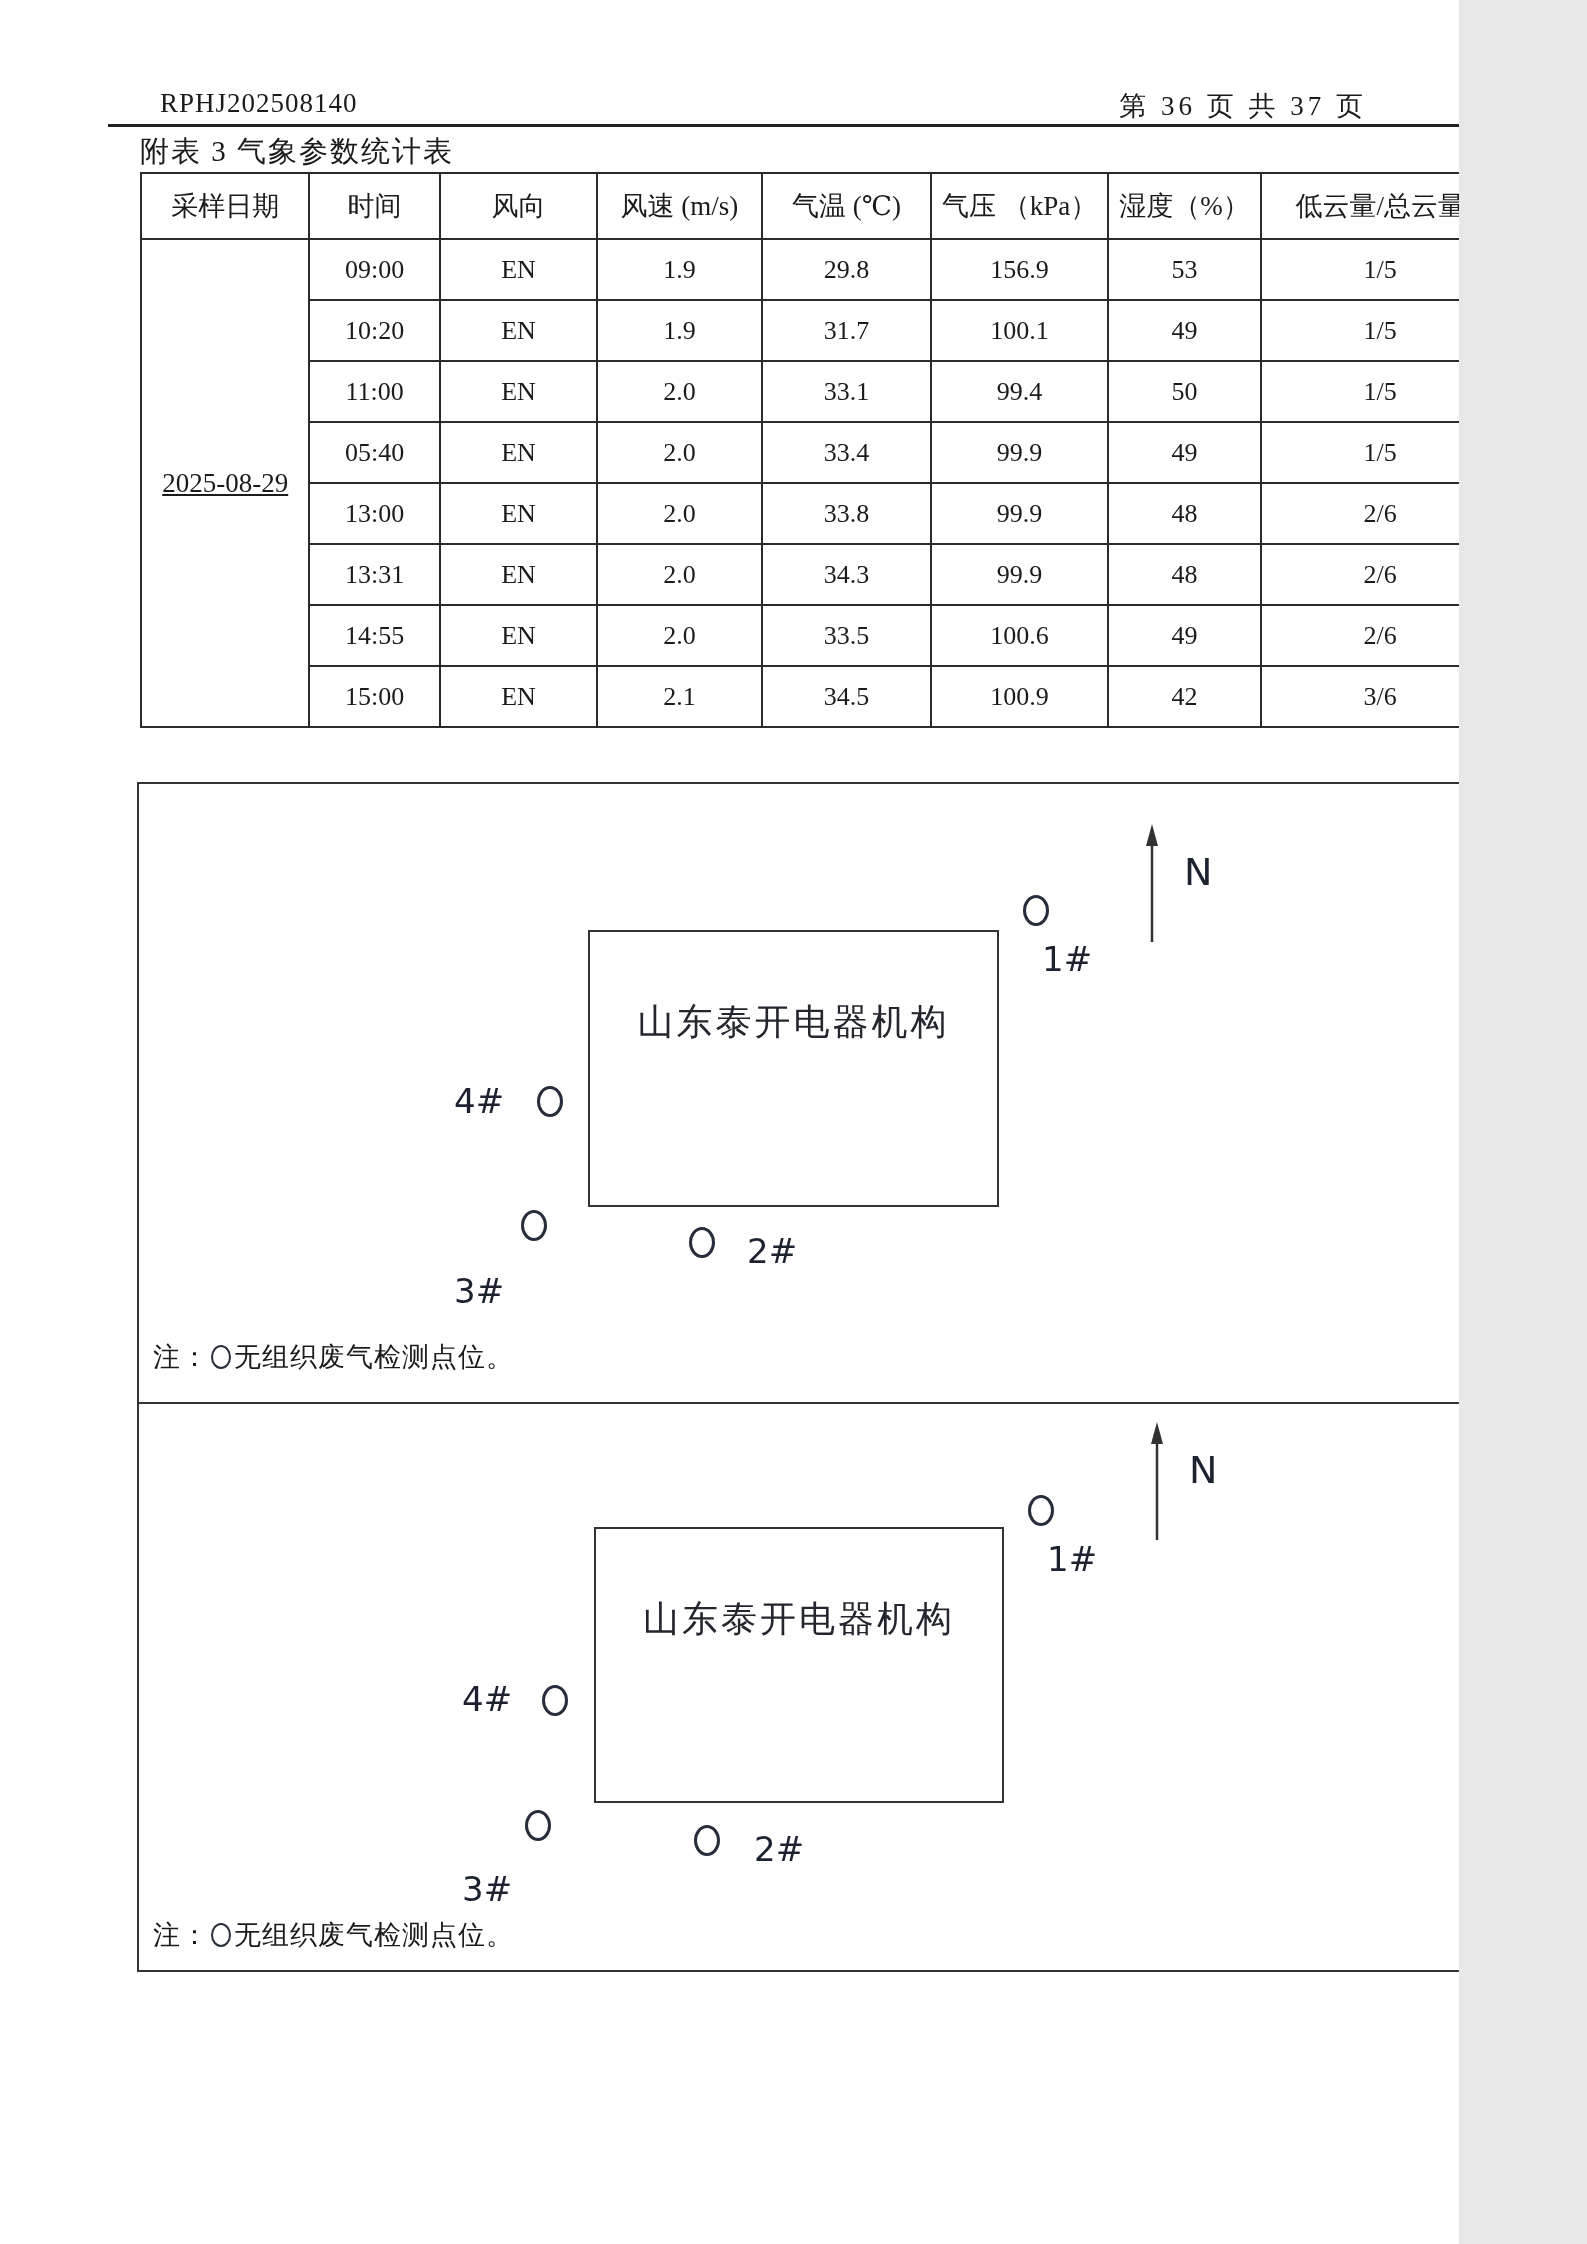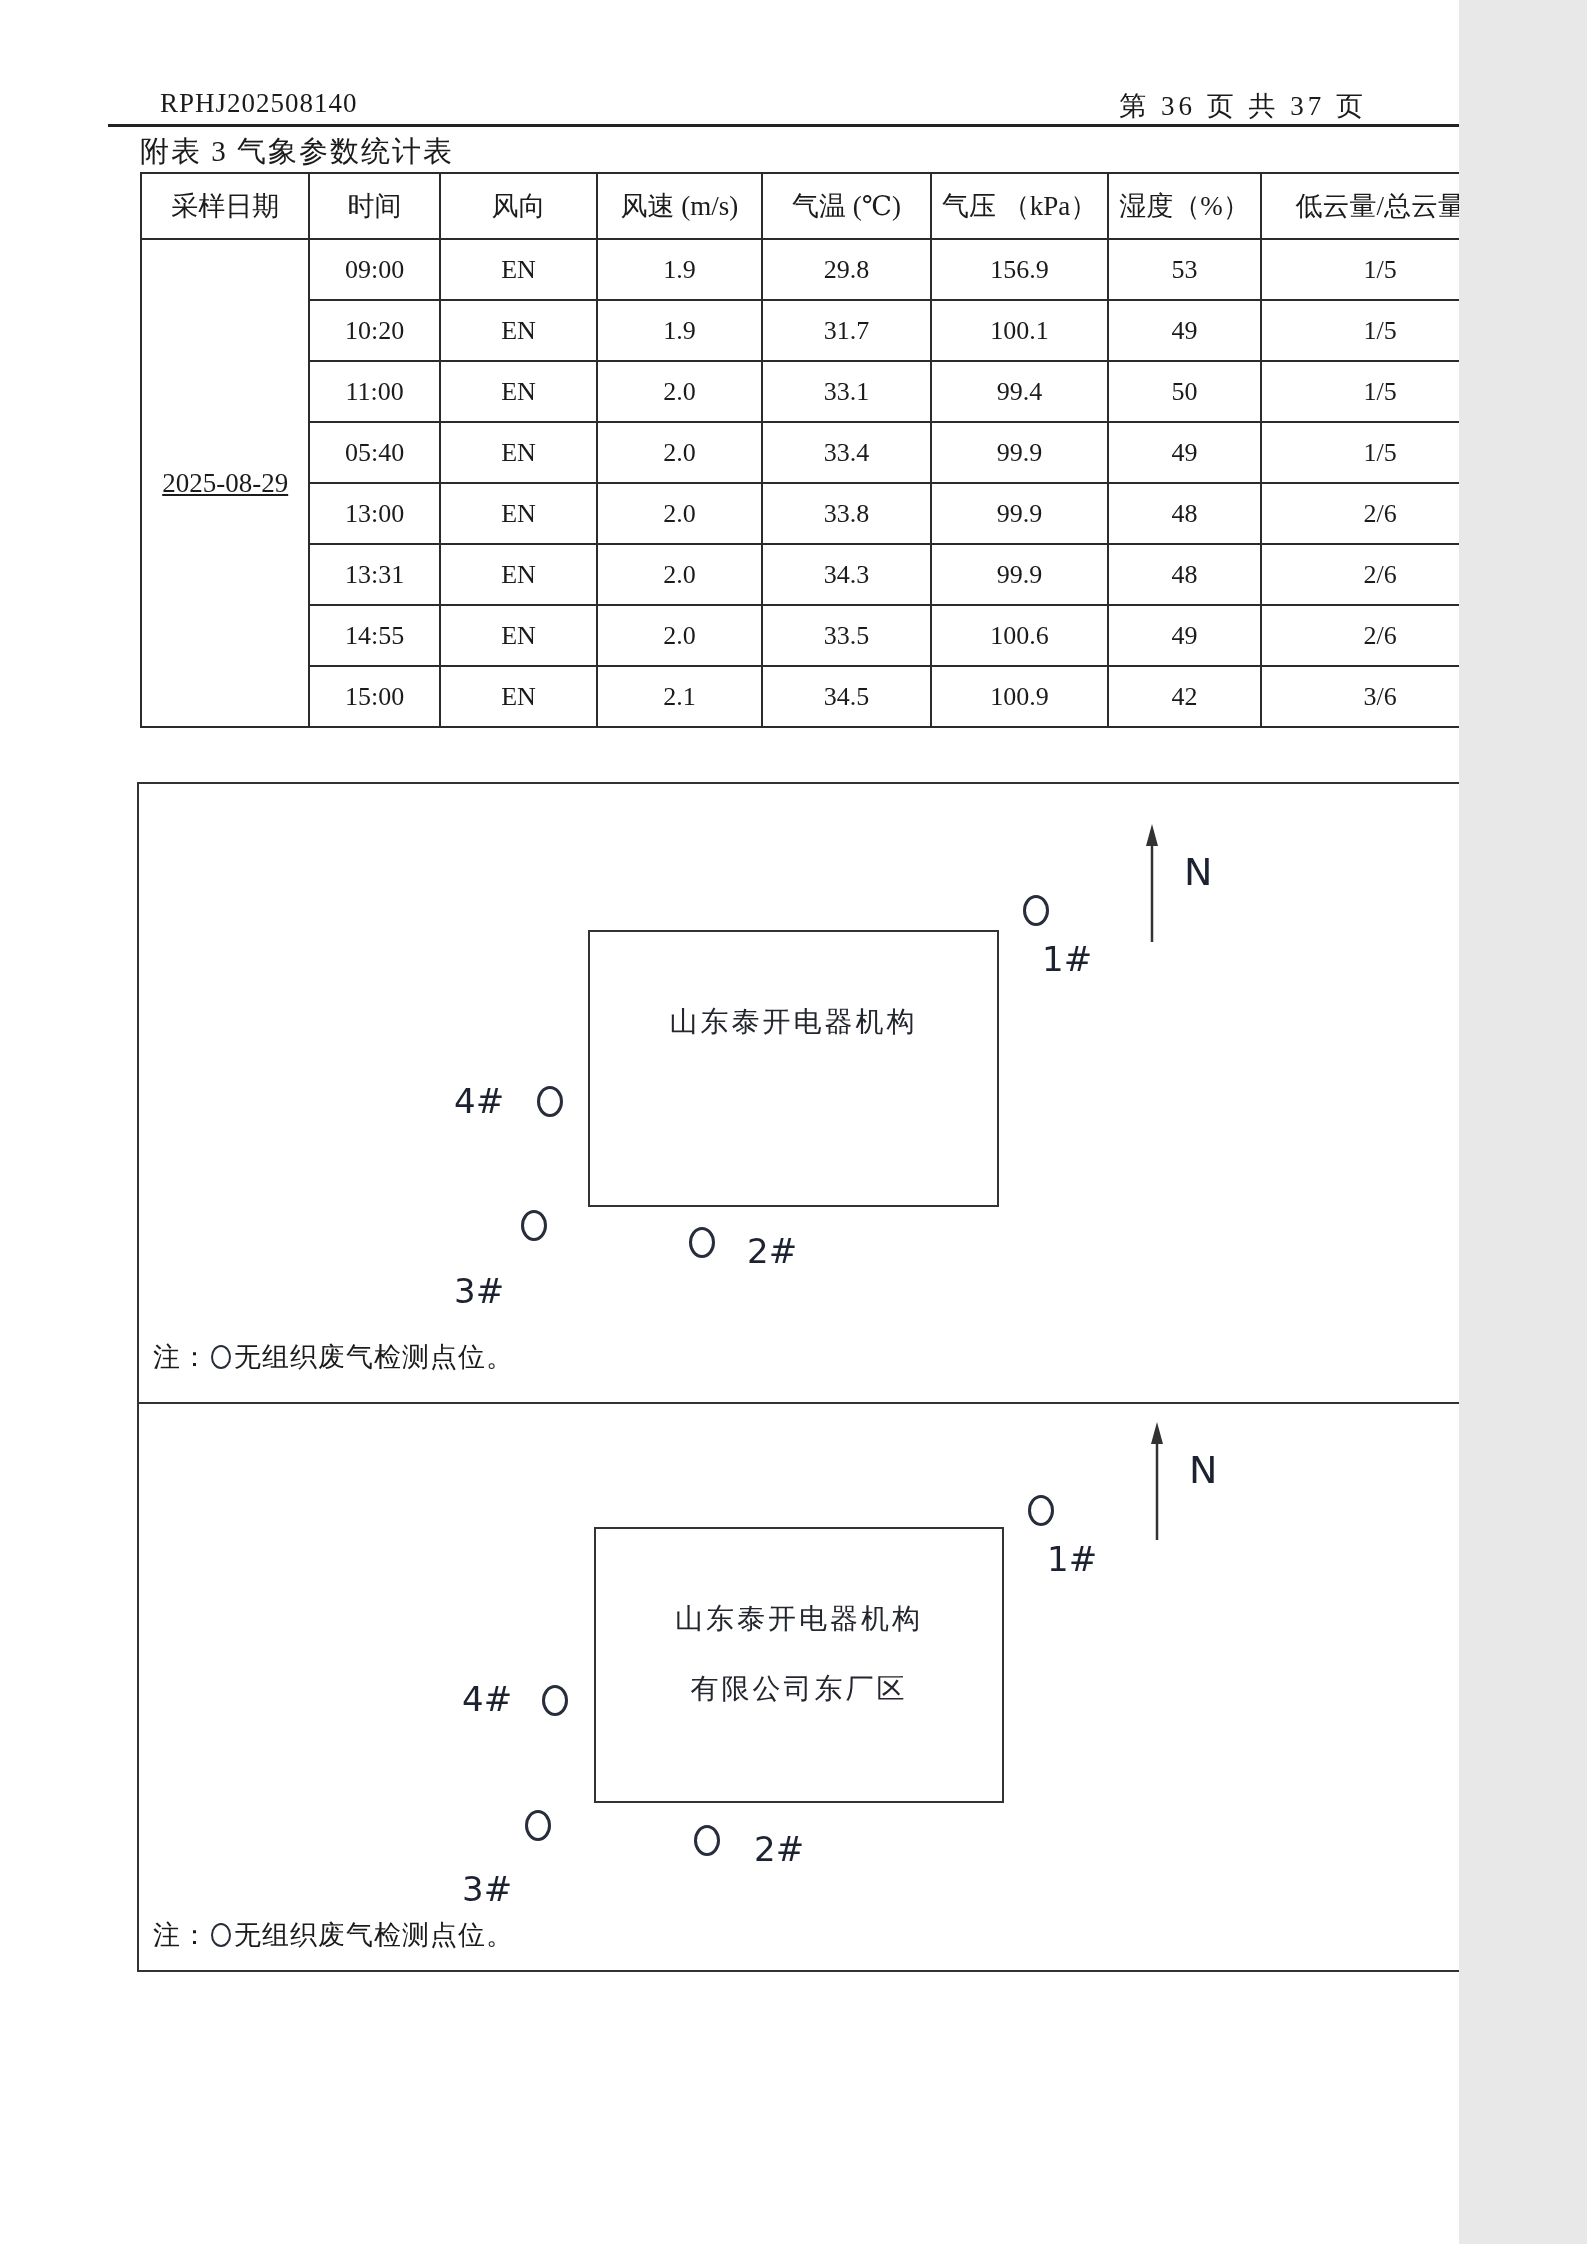--- a/index.html
+++ b/index.html
@@ -61,21 +61,21 @@
   .panel.p2{top:1402px;height:570px;}
   .building-box{
     position:absolute;
     border:2.5px solid #333;
     box-sizing:border-box;
     display:flex;flex-direction:column;align-items:center;
   }
   .p1 .building-box{left:449px;top:146px;width:411px;height:277px;}
   .p2 .building-box{left:455px;top:123px;width:410px;height:276px;}
   .building-line{
-    font-size:28px;letter-spacing:3px;color:#23262e;
+    font-size:36px;letter-spacing:3px;color:#23262e;
     line-height:70px;white-space:nowrap;
   }
   .building-line.first{margin-top:55px;}
   .compass{position:absolute;}
   .p1 .compass{left:998px;top:40px;}
   .p2 .compass{left:1003px;top:18px;}
   .compass-label{
     position:absolute;
     font-family:"DejaVu Sans","Liberation Sans",sans-serif;
     font-size:38px;color:#1c2230;
@@ -269,21 +269,20 @@
     <div class="compass">
       <svg width="30" height="120" viewBox="0 0 30 120">
         <line x1="15" y1="118" x2="15" y2="16" stroke="#333" stroke-width="2.5"></line>
         <polygon points="15,0 9,22 21,22" fill="#333"></polygon>
       </svg>
     </div>
     <div class="compass-label">N</div>
 
     <div class="building-box">
       <div class="building-line first">山东泰开电器机构</div>
-      <div class="building-line">有限公司东厂区</div>
     </div>
 
     <div class="point-circle c1"></div>
     <div class="point-label l1">1#</div>
     <div class="point-circle c2"></div>
     <div class="point-label l2">2#</div>
     <div class="point-circle c3"></div>
     <div class="point-label l3">3#</div>
     <div class="point-circle c4"></div>
     <div class="point-label l4">4#</div>

